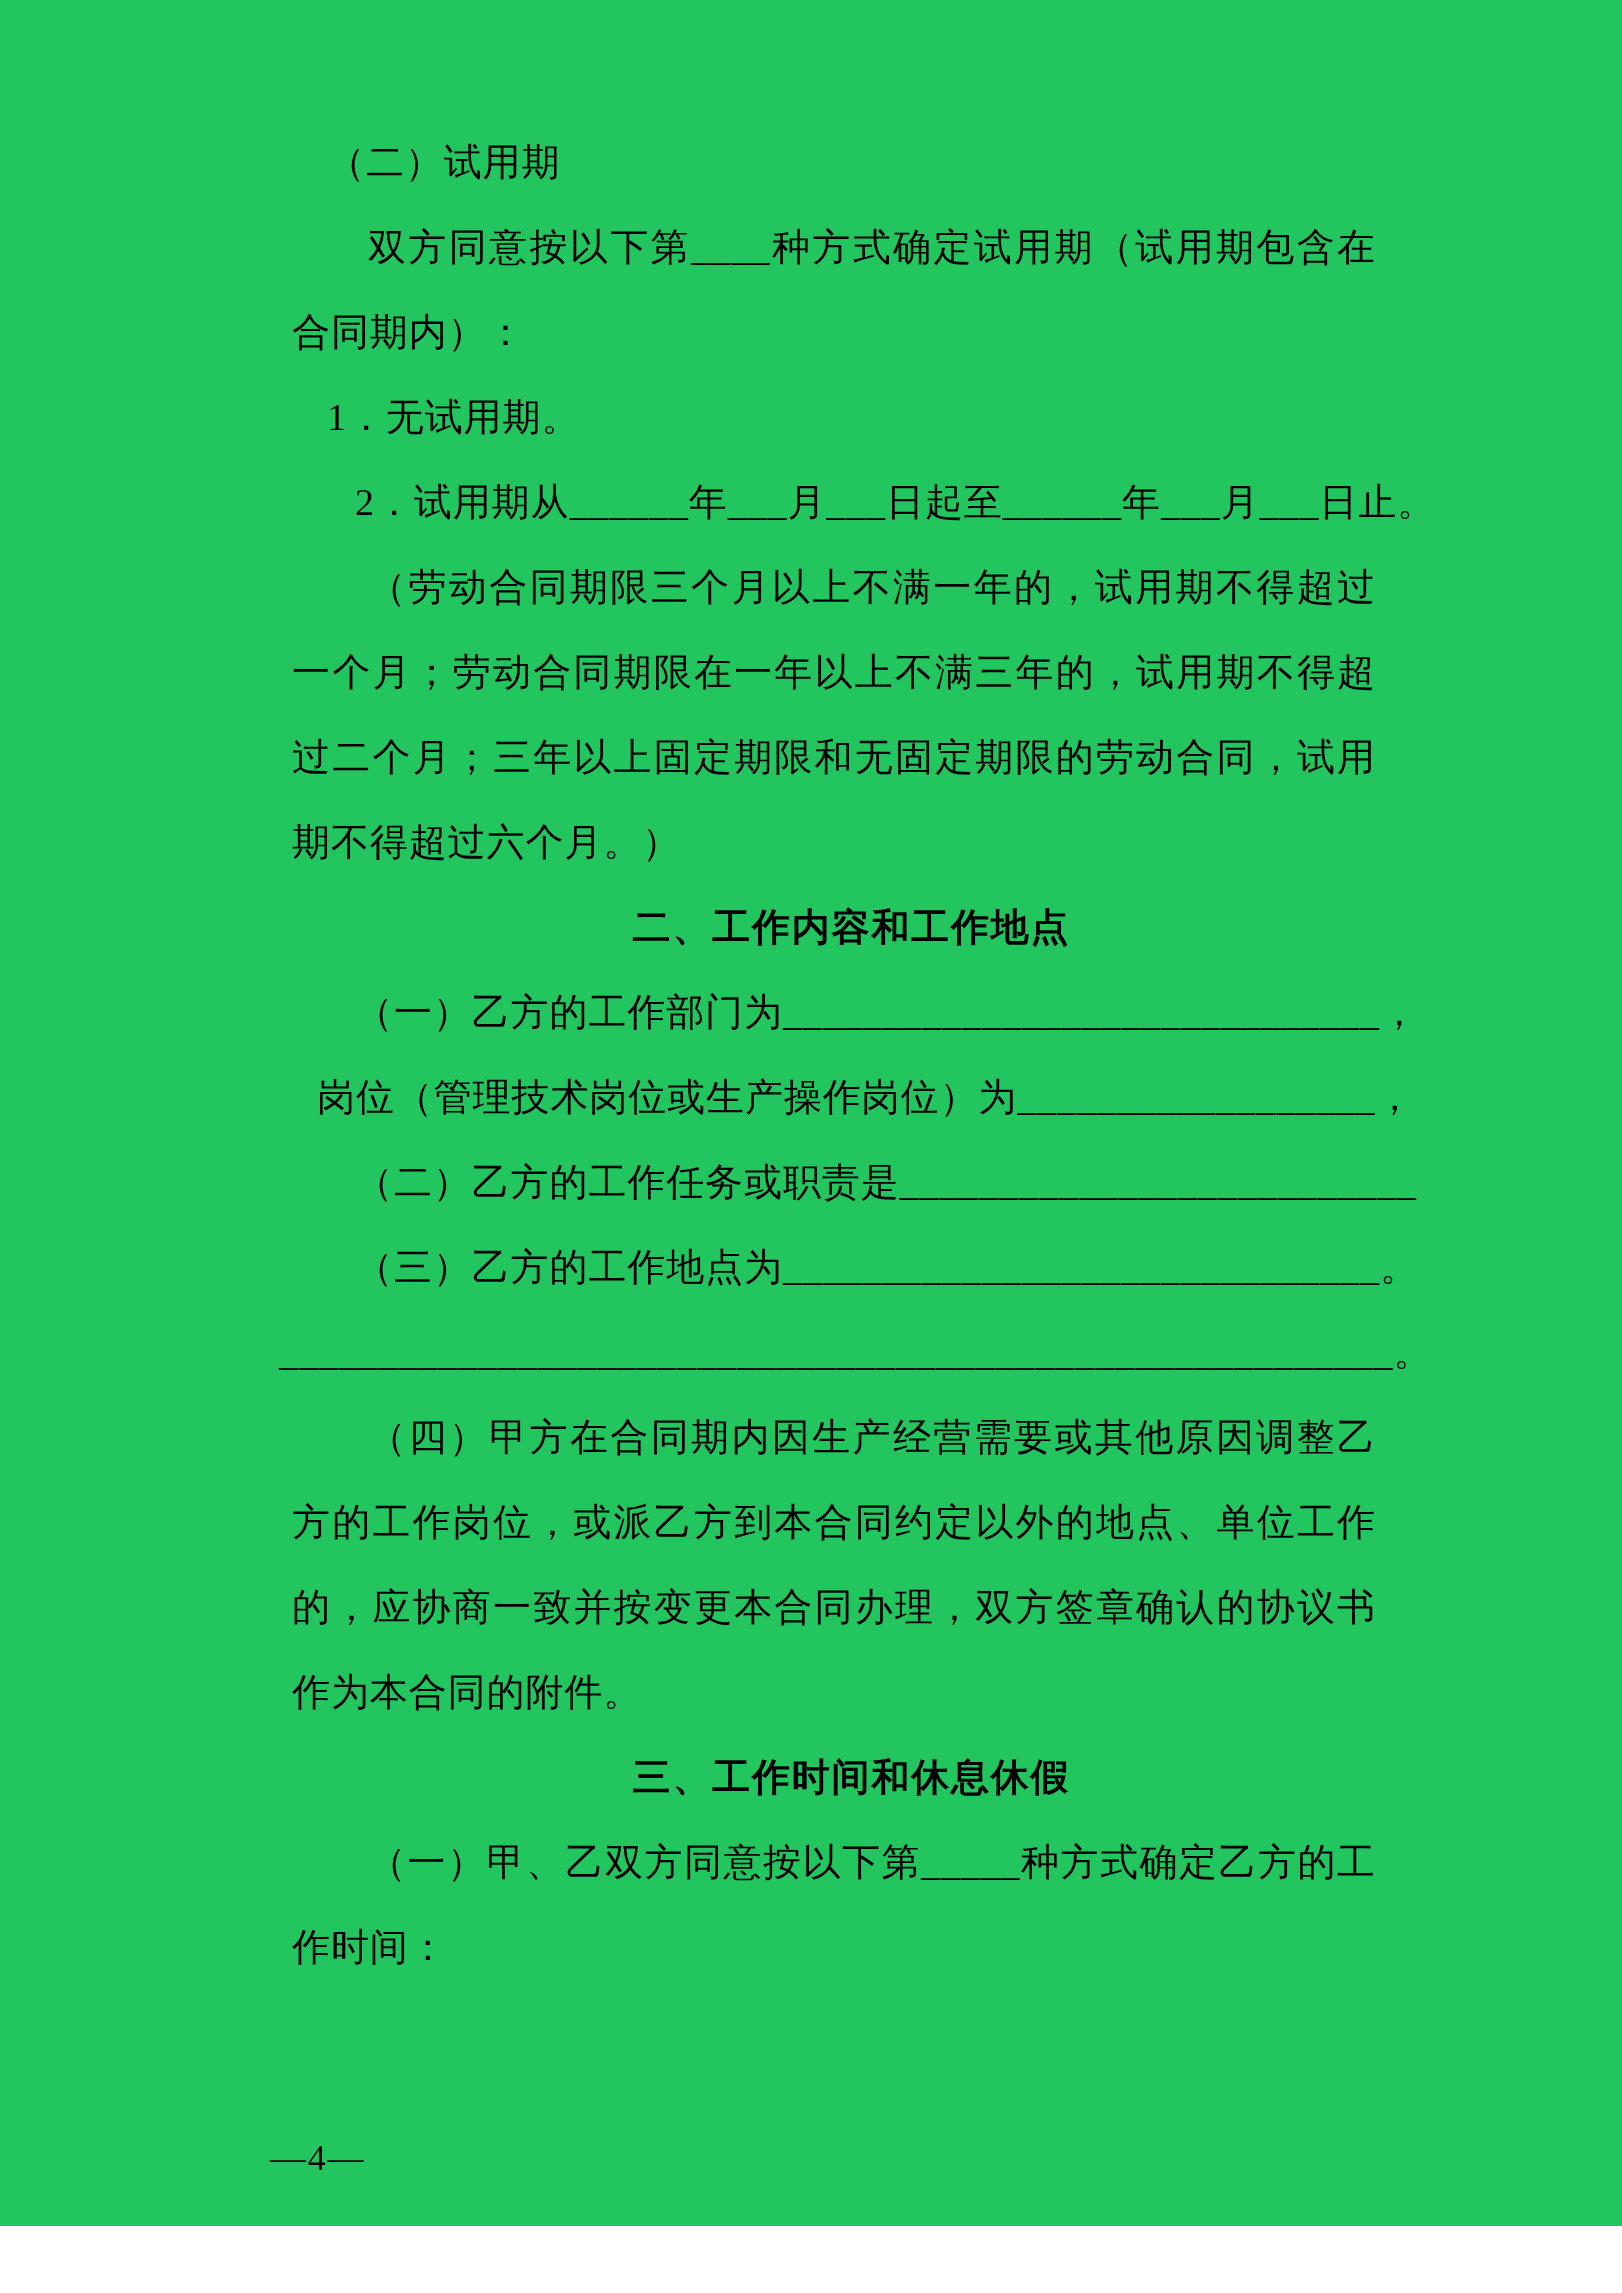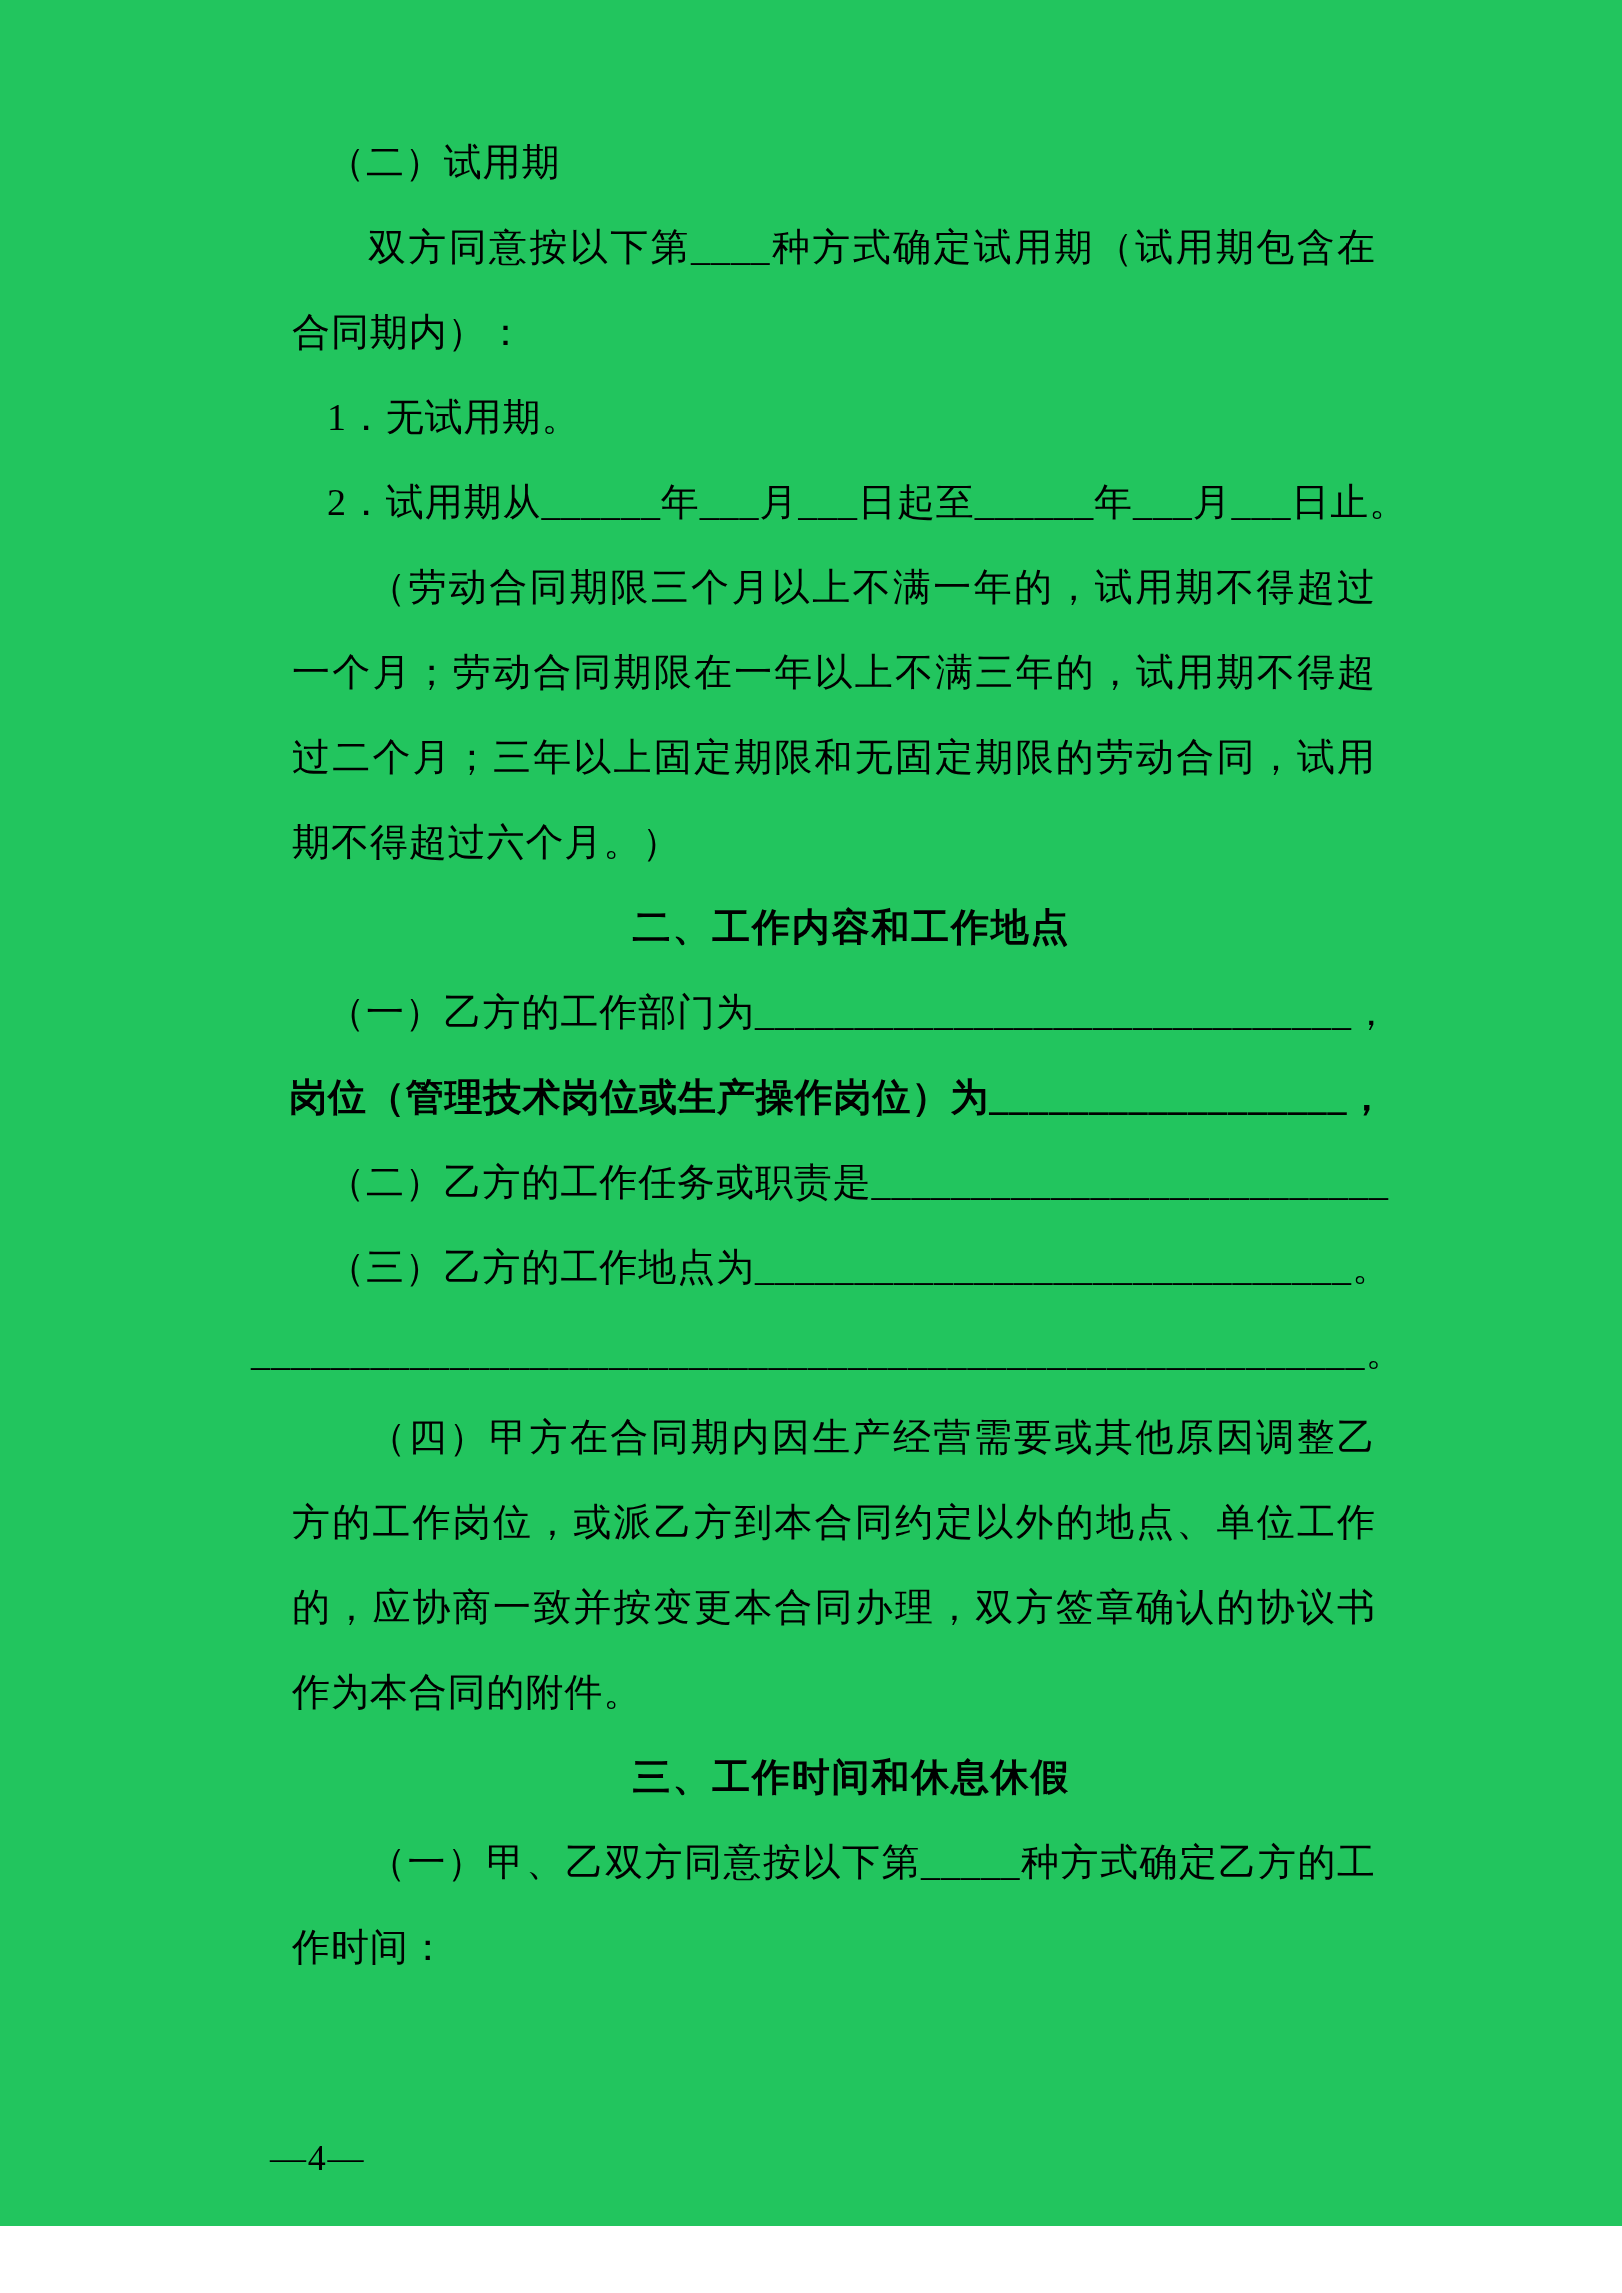--- a/index.html
+++ b/index.html
@@ -18,23 +18,23 @@
     font-size: 38px;
     color: #000000;
     overflow: hidden;
   }
   .line {
     margin: 0;
     line-height: 85px;
     letter-spacing: 0.9px;
   }
   .indent2 { text-indent: 76px; }
-  .indent1 { text-indent: 38px; font-weight: bold; }
+  .indent1 { text-indent: 38px; }
   .justify { text-align: justify; text-justify: inter-character; margin-left: 41px; }
-  .nowrap  { white-space: nowrap; }
+  .nowrap  { white-space: nowrap; margin-left: 28px; }
   .heading {
     font-weight: bold;
     font-family: "Liberation Sans", "DejaVu Sans", sans-serif;
     letter-spacing: 1.8px;
     text-align: center;
   }
   .page-number {
     position: absolute;
     left: 270px;
     bottom: 50px;

